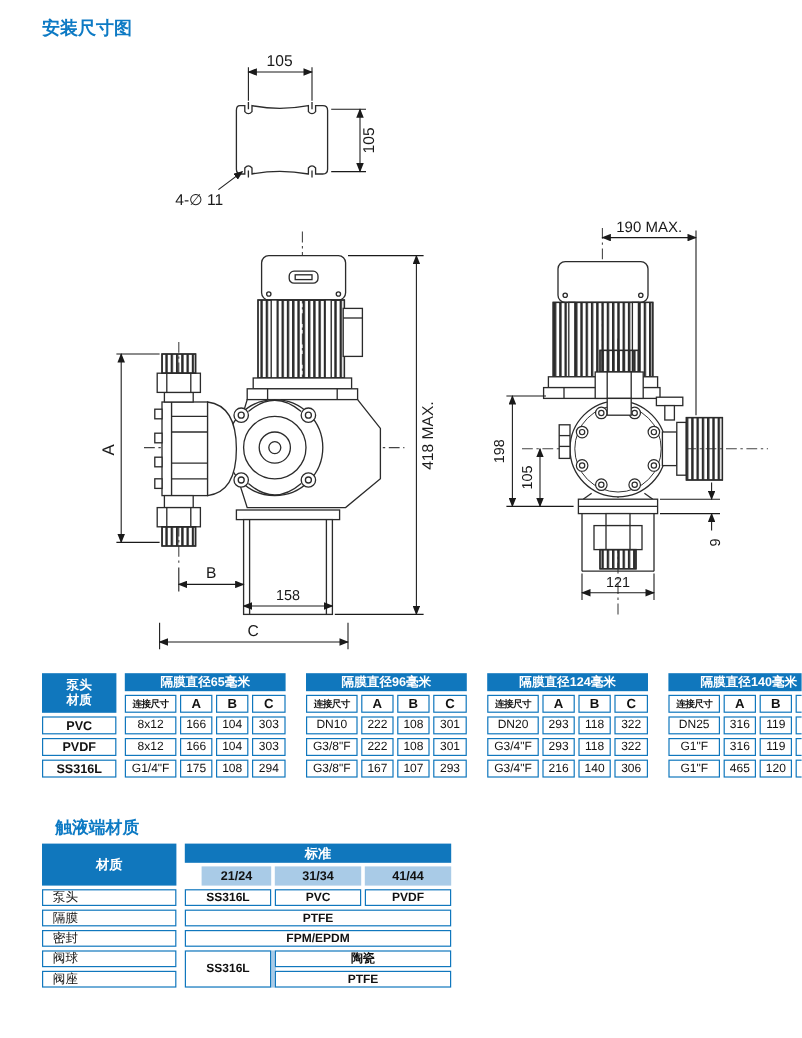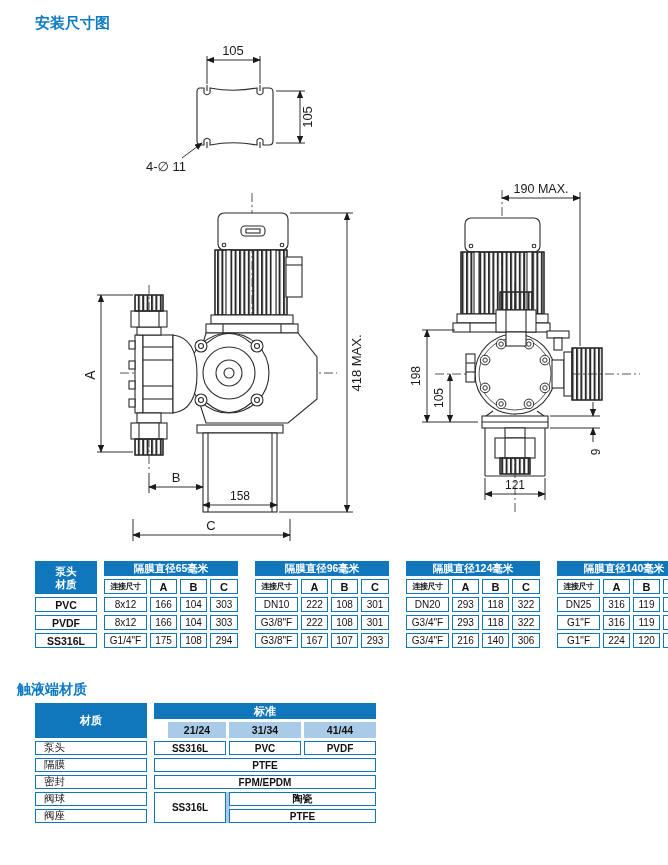--- a/index.html
+++ b/index.html
@@ -356,27 +356,27 @@
       <div class="cell subhead abc">C</div>
       <div class="cell">DN25</div>
       <div class="cell">316</div>
       <div class="cell">119</div>
       <div class="cell">323</div>
       <div class="cell">G1"F</div>
       <div class="cell">316</div>
       <div class="cell">119</div>
       <div class="cell">323</div>
       <div class="cell">G1"F</div>
-      <div class="cell">224</div>
+      <div class="cell">465</div>
       <div class="cell">120</div>
       <div class="cell">319</div>
     </div>
   </div>
 
-  <div class="sec-title" style="left:17px;top:681px;font-size:14px;">触液端材质</div>
+  <div class="sec-title" style="left:46px;top:681px;font-size:14px;">触液端材质</div>
 
   <div class="mat-table">
     <div class="cell hblue" style="grid-area:1/1/3/2;font-size:11px;">材质</div>
     <div class="cell hblue" style="grid-area:1/3/2/6;font-size:11px;">标准</div>
     <div class="cell lightblue" style="grid-area:2/3/3/4;margin-left:14px;">21/24</div>
     <div class="cell lightblue" style="grid-area:2/4/3/5;">31/34</div>
     <div class="cell lightblue" style="grid-area:2/5/3/6;">41/44</div>
 
     <div class="cell lbl" style="grid-area:3/1/4/2;">泵头</div>
     <div class="cell val" style="grid-area:3/3/4/4;">SS316L</div>

